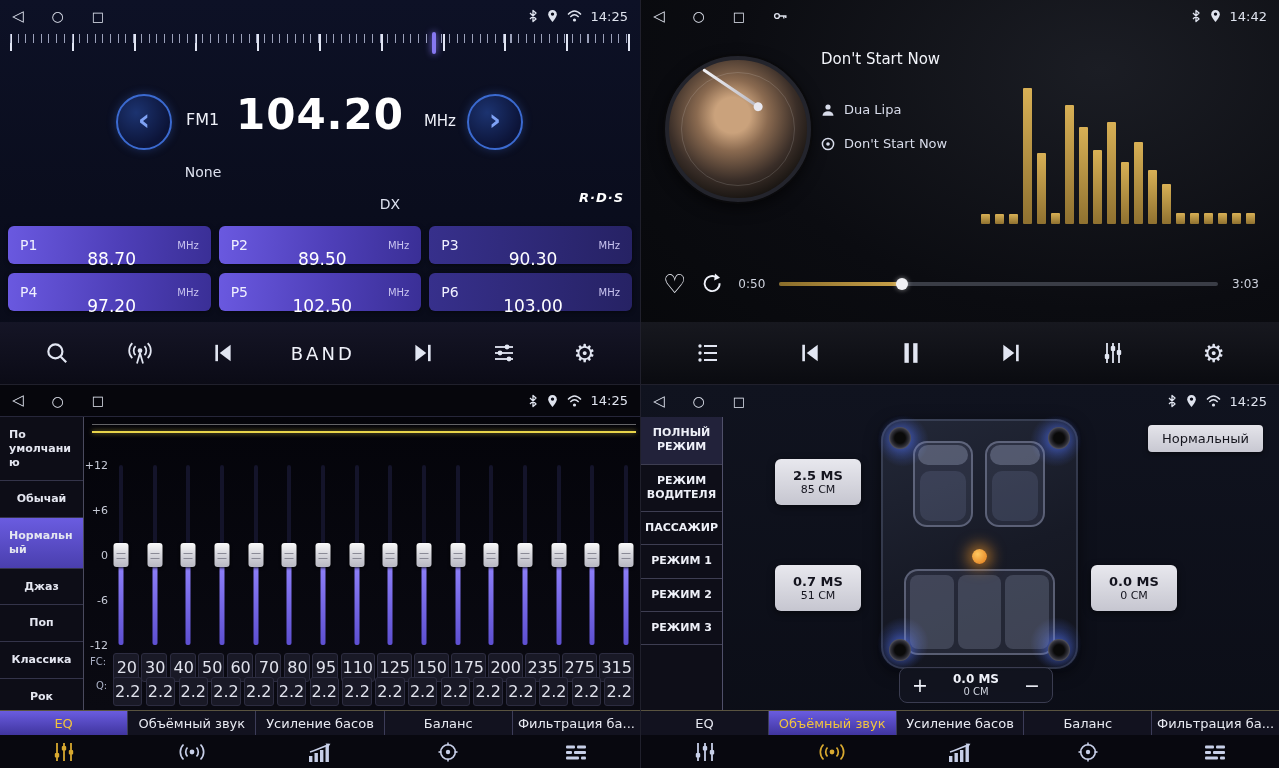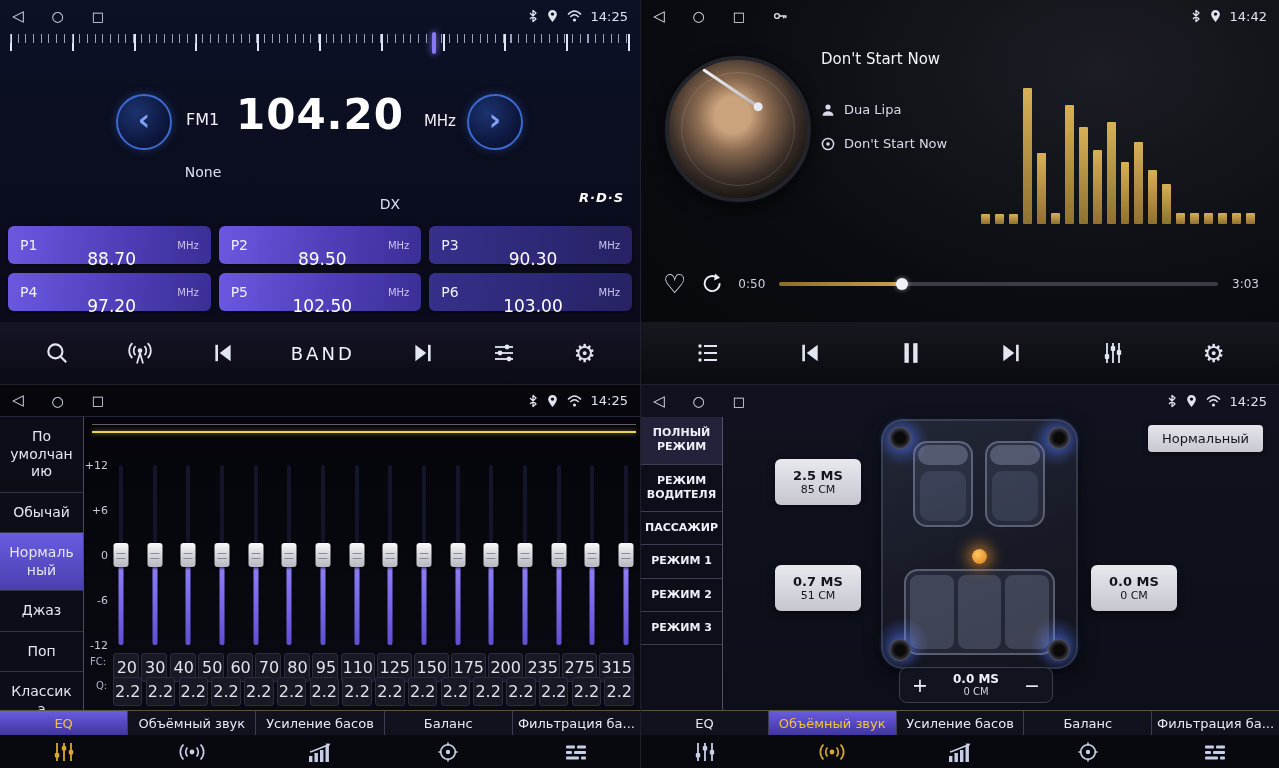--- a/index.html
+++ b/index.html
@@ -76,22 +76,22 @@
   .ptime{font-size:12px;color:#cfd3de;}
   .ptrack{flex:1;height:4px;border-radius:2px;background:#3a3d46;position:relative;cursor:pointer;}
   .pfill{height:100%;border-radius:2px;background:linear-gradient(90deg,#8a6d2a,#caa24a);}
   .pknob{position:absolute;top:50%;transform:translate(-50%,-50%);width:12px;height:12px;border-radius:50%;background:#f0f0f4;box-shadow:0 0 5px rgba(255,255,255,.5);}
   .player-toolbar{background:linear-gradient(180deg,#17181f,#0a0b10);}
 
   
   .eq{background:#06060c;}
   .eq .statusbar{border-bottom:1px solid #26263a;}
   .eq-sidebar{position:absolute;left:0;top:32px;width:84px;bottom:58px;background:#0d0d17;border-right:1px solid #4a4a5e;overflow:hidden;}
-  .eq-preset{display:flex;align-items:center;justify-content:center;text-align:center;font-size:14px;color:#e4e6f0;
-    padding:11px 9px;border-bottom:1px solid #34344a;cursor:pointer;word-break:break-word;line-height:1.25;}
+  .eq-preset{display:flex;align-items:center;justify-content:center;font-size:11px;color:#e4e6f0;
+    padding:11px 9px;border-bottom:1px solid #34344a;cursor:pointer;word-break:break-word;line-height:1.25;font-weight:bold;}
   .eq-preset.selected{background:linear-gradient(180deg,#6a5ce0,#4a3fae);}
   .eq-plot{position:absolute;left:84px;right:0;top:32px;bottom:58px;background:linear-gradient(180deg,#04040a,#0a0a12);}
   .curve-line{position:absolute;left:8px;right:4px;height:1px;}
   .curve-line.white{top:7px;background:rgba(255,255,255,.38);}
   .curve-line.yellow{top:14px;height:2px;background:#e8d44a;box-shadow:0 0 5px rgba(232,212,74,.65);}
   .axis-label{position:absolute;left:0;width:24px;text-align:right;font-size:11px;color:#c8ccd8;}
   .sliders{position:absolute;left:29px;right:6px;top:48px;height:180px;display:flex;justify-content:space-between;}
   .slider{position:relative;width:16px;height:100%;cursor:pointer;}
   .sl-track{position:absolute;left:50%;transform:translateX(-50%);top:0;height:100%;width:4px;background:#14142a;border-radius:2px;}
   .sl-fill{position:absolute;left:50%;transform:translateX(-50%);bottom:0;width:5px;border-radius:2px;background:linear-gradient(180deg,#9486ff,#5d4fd0);}

